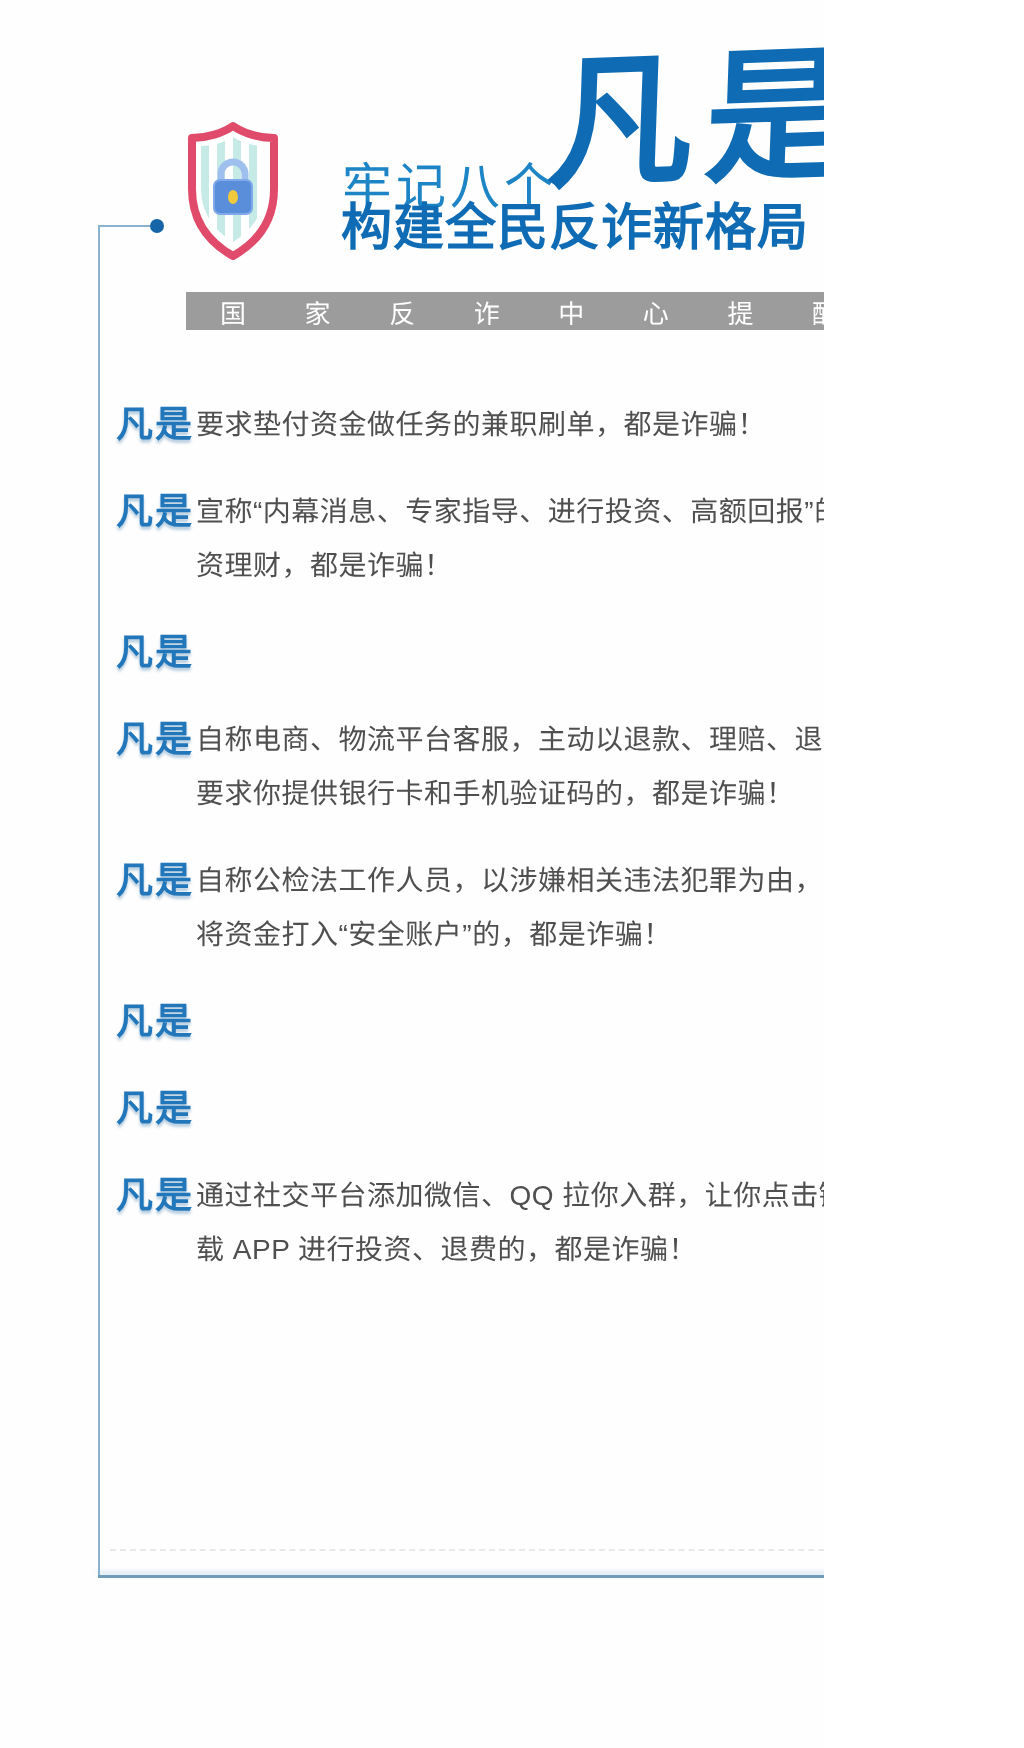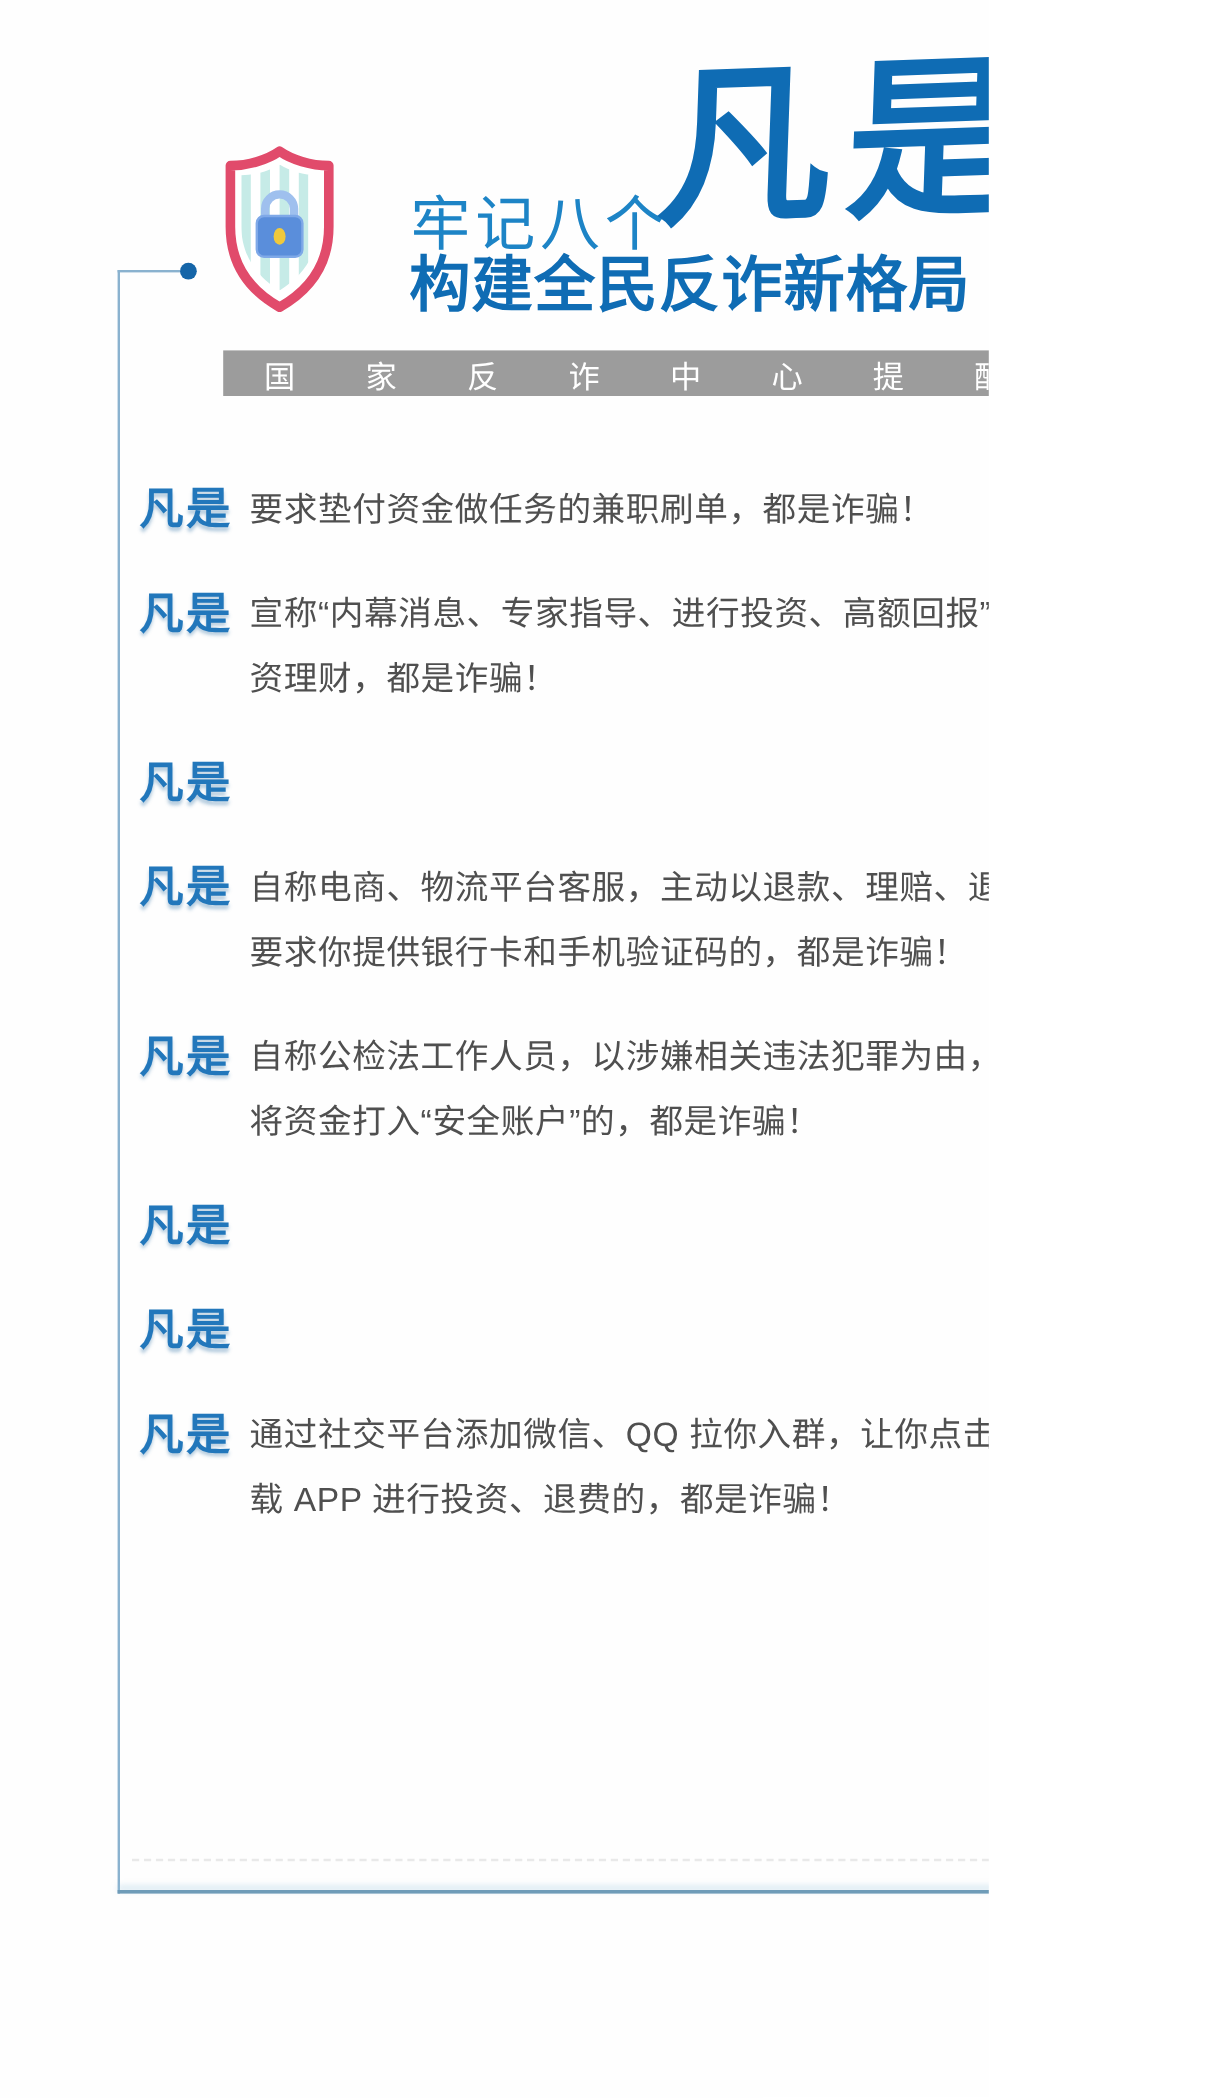--- a/index.html
+++ b/index.html
@@ -99,21 +99,21 @@
     line-height: 1;
     font-weight: 700;
     letter-spacing: 12px;
     color: var(--title-blue);
     transform: rotate(-2deg) skewX(-4deg);
     white-space: nowrap;
   }
   .title-line2 {
     position: absolute;
     left: 341px;
-    top: 196px;
+    top: 186px;
     font-size: 51px;
     font-weight: 700;
     letter-spacing: 1px;
     color: var(--title-blue);
     white-space: nowrap;
   }
   .banner {
     position: absolute;
     left: 186px;
     top: 292px;
@@ -145,21 +145,21 @@
     flex: 0 0 78px;
     font-size: 37px;
     font-weight: 700;
     color: var(--label-blue);
     line-height: 54px;
     letter-spacing: 2px;
     text-shadow: 0 3px 3px rgba(38, 105, 160, 0.35);
     white-space: nowrap;
   }
   .item-text {
-    margin-left: 14px;
+    margin-left: 2px;
     font-size: 28px;
     line-height: 54px;
     color: var(--body-text);
     white-space: pre-line;
     letter-spacing: 0.5px;
   }
 </style>
 </head>
 <body>
 

